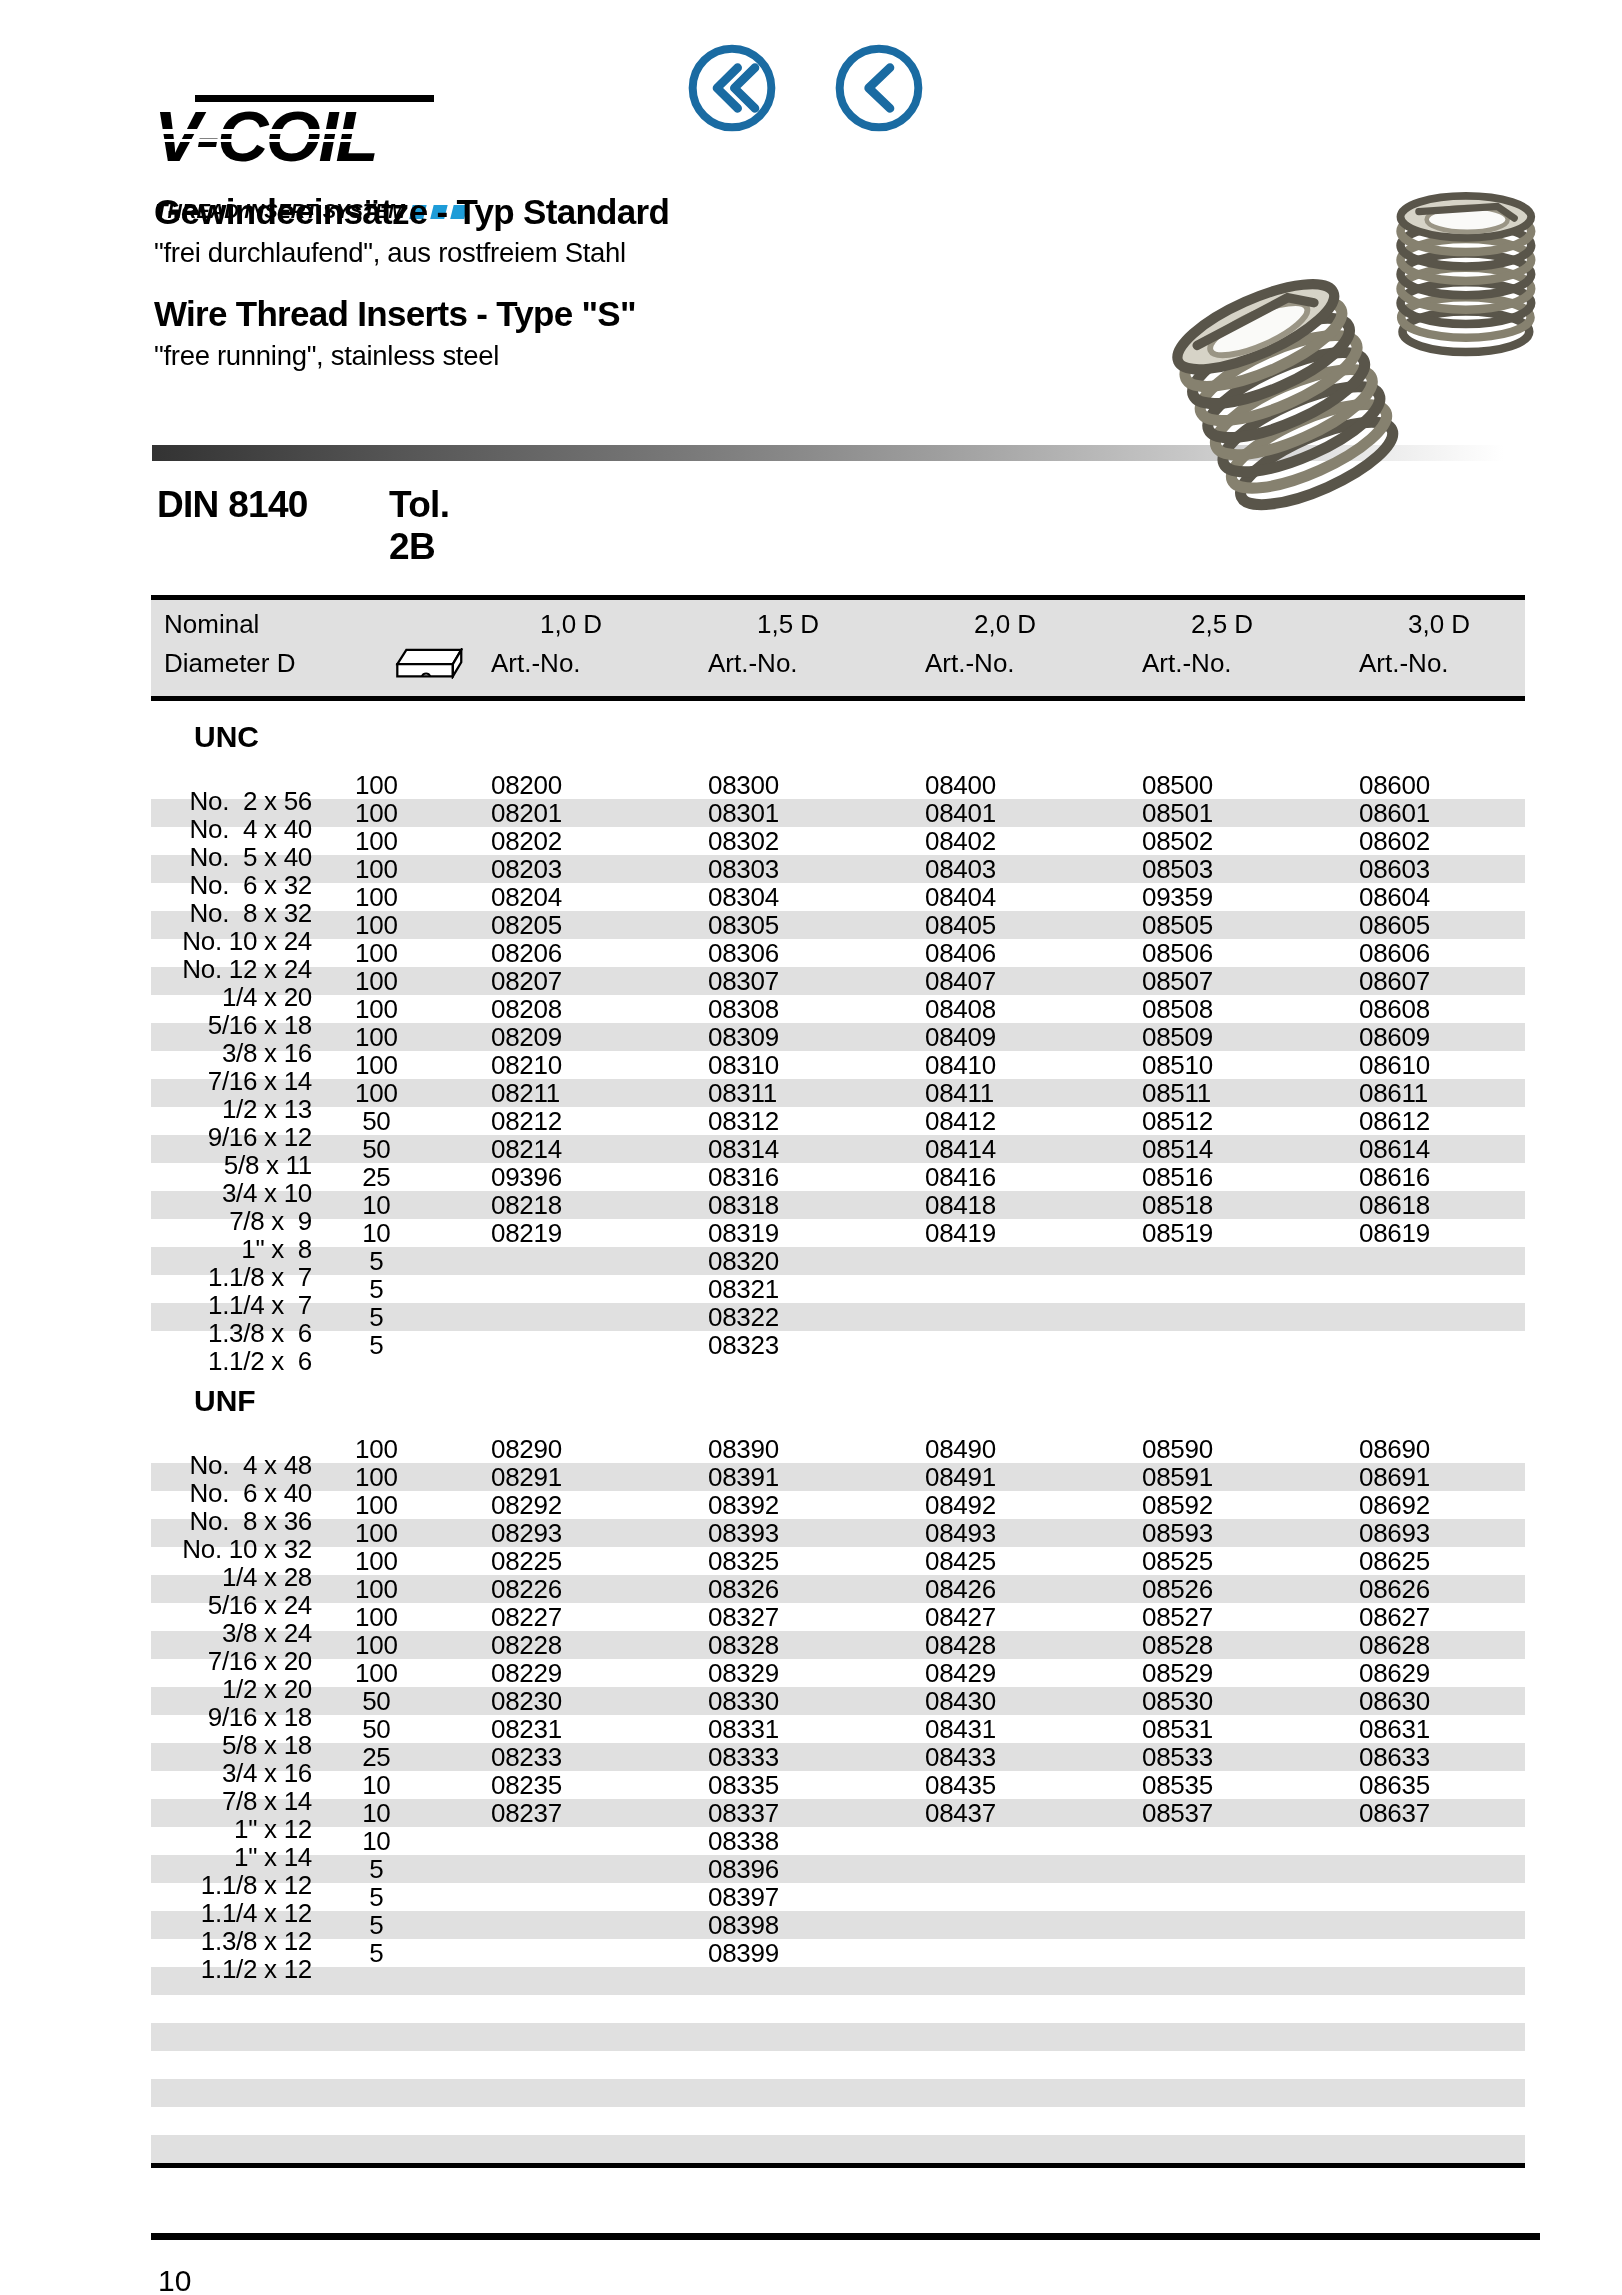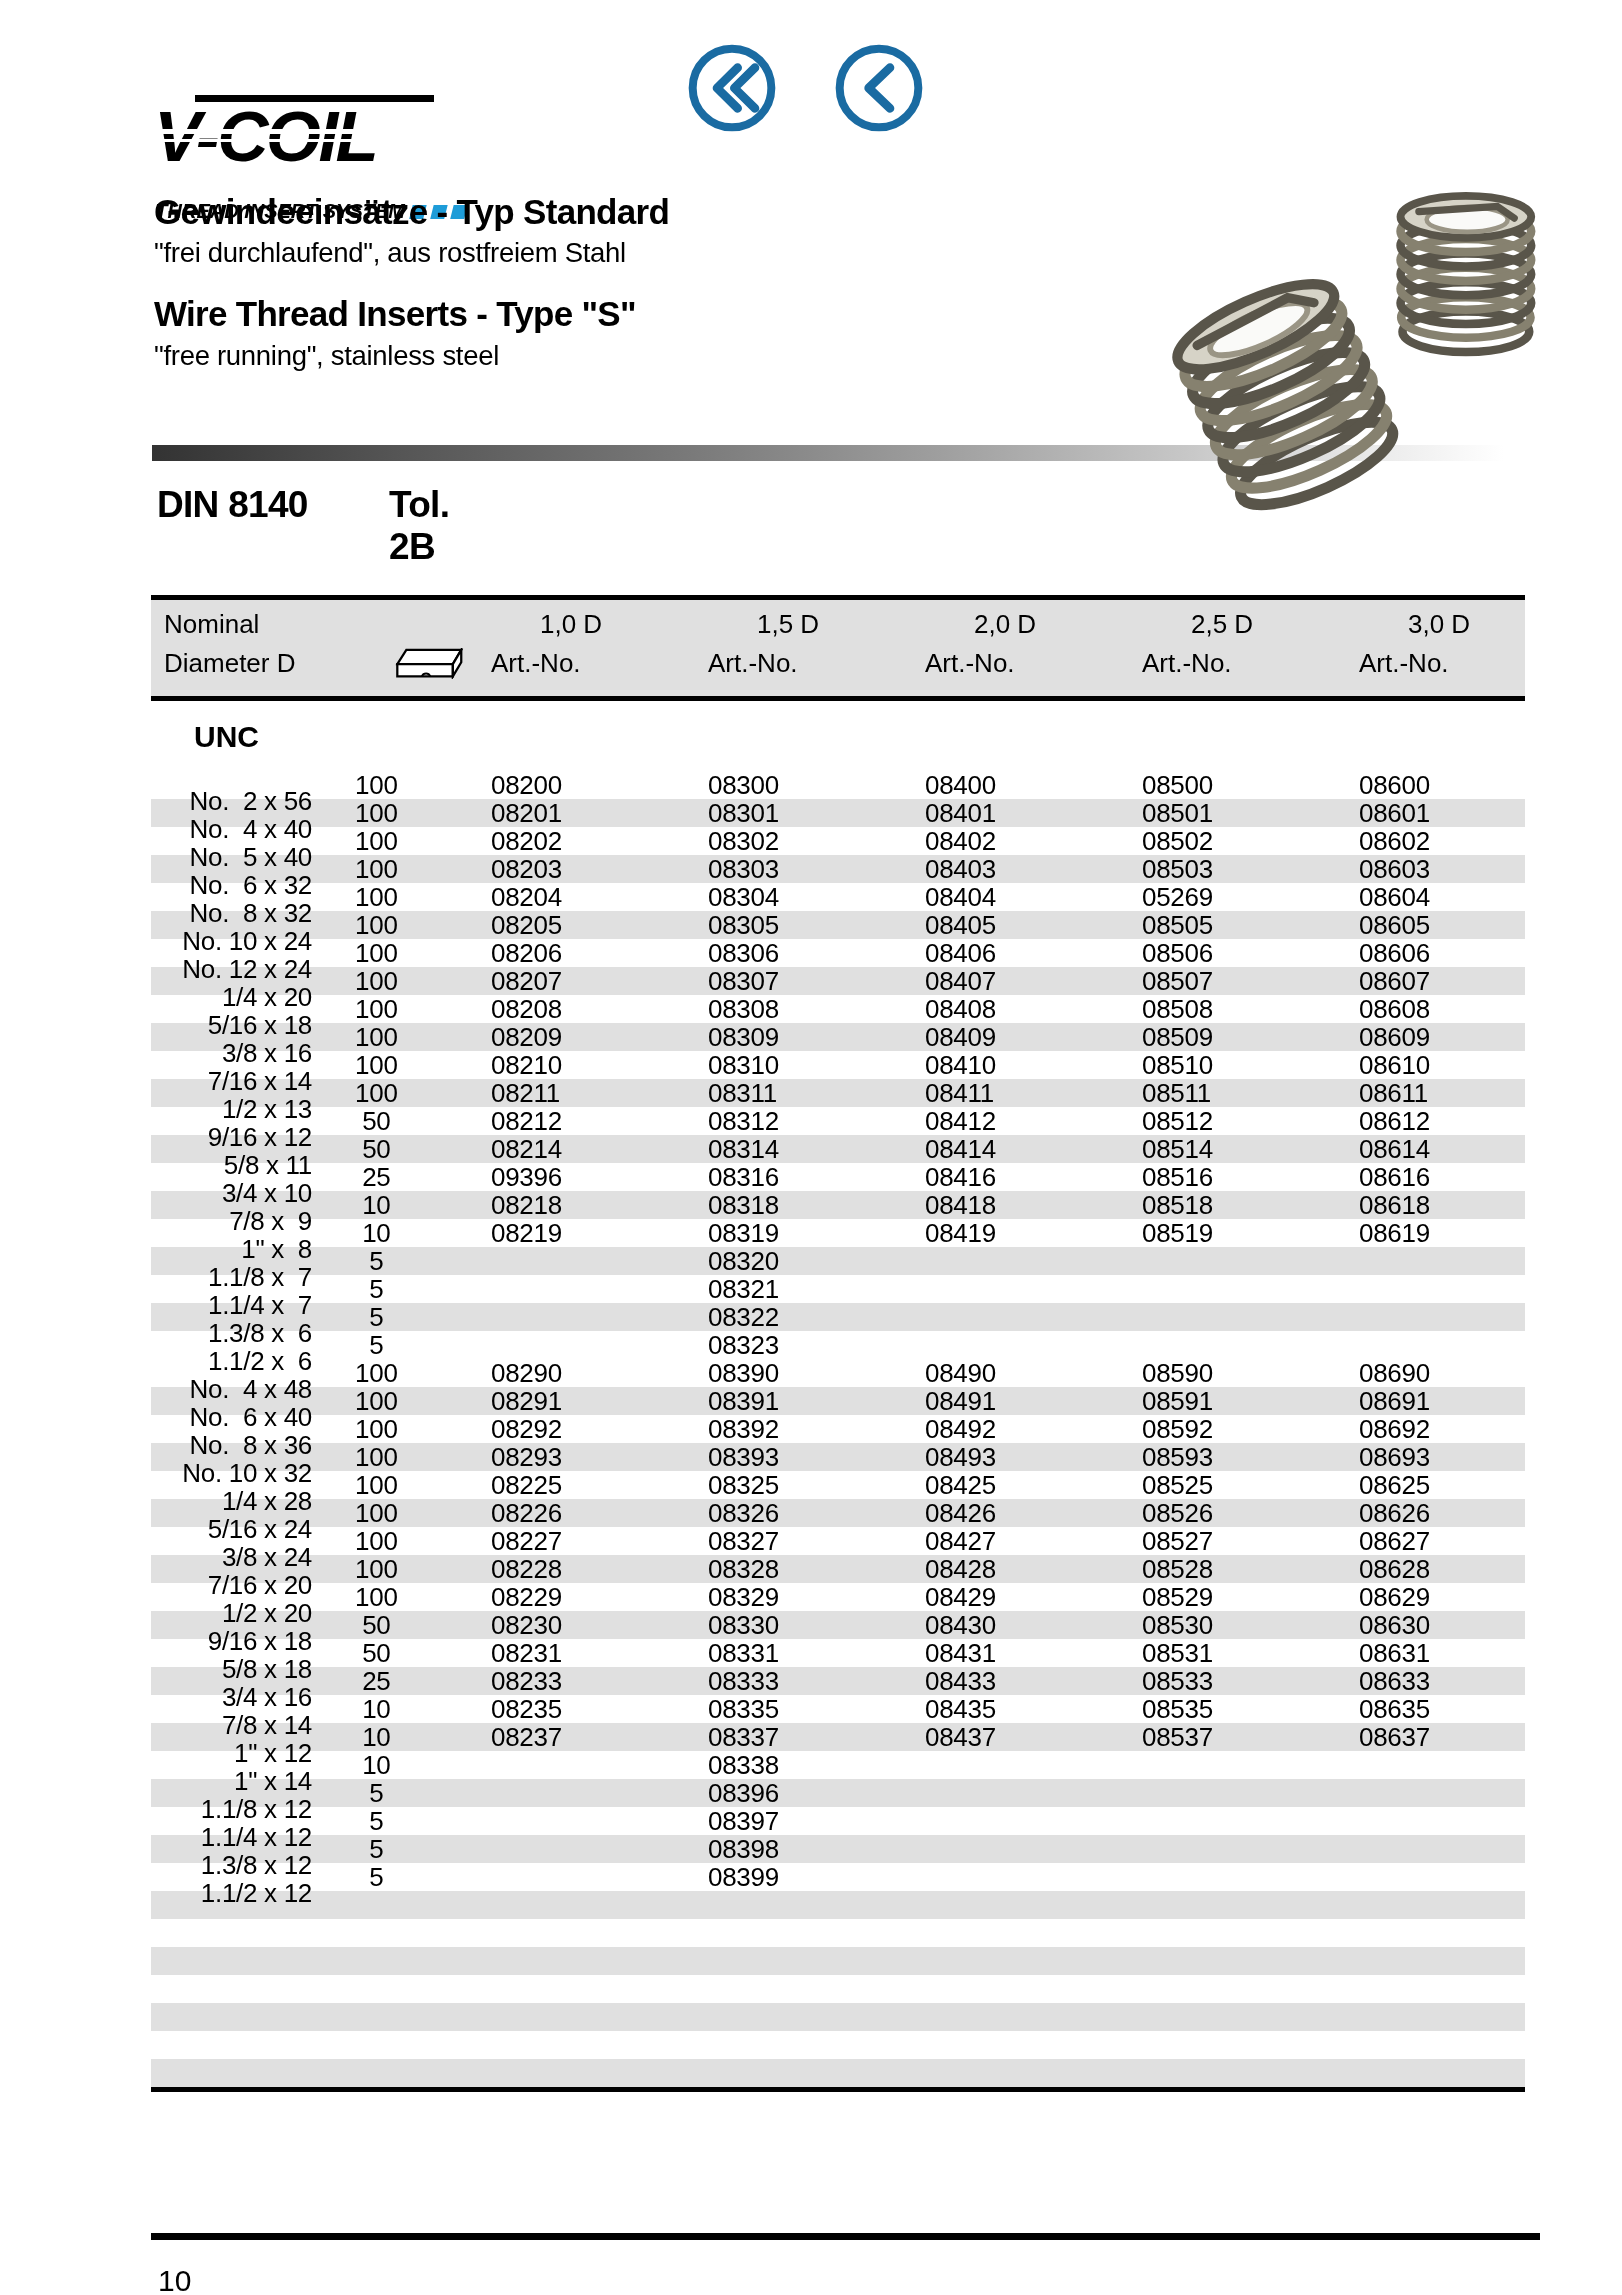--- a/index.html
+++ b/index.html
@@ -210,21 +210,21 @@
             <div class="c-art">08403</div>
             <div class="c-art">08503</div>
             <div class="c-art">08603</div>
           </div>
           <div class="row">
             <div class="c-size">No.&nbsp;&nbsp;8 x 32</div>
             <div class="c-qty">100</div>
             <div class="c-art">08204</div>
             <div class="c-art">08304</div>
             <div class="c-art">08404</div>
-            <div class="c-art">05269</div>
+            <div class="c-art">09359</div>
             <div class="c-art">08604</div>
           </div>
           <div class="row stripe">
             <div class="c-size">No. 10 x 24</div>
             <div class="c-qty">100</div>
             <div class="c-art">08205</div>
             <div class="c-art">08305</div>
             <div class="c-art">08405</div>
             <div class="c-art">08505</div>
             <div class="c-art">08605</div>
@@ -360,20 +360,21 @@
             <div class="c-qty">5</div>
             <div class="c-art"></div>
             <div class="c-art">08323</div>
             <div class="c-art"></div>
             <div class="c-art"></div>
             <div class="c-art"></div>
           </div>
         </div>
     </div>
     <div class="section" id="sec-1">
+      <div class="section-title">UNF</div>
       <div id="rows-1">
           <div class="row">
             <div class="c-size">No.&nbsp;&nbsp;4 x 48</div>
             <div class="c-qty">100</div>
             <div class="c-art">08290</div>
             <div class="c-art">08390</div>
             <div class="c-art">08490</div>
             <div class="c-art">08590</div>
             <div class="c-art">08690</div>
           </div>

